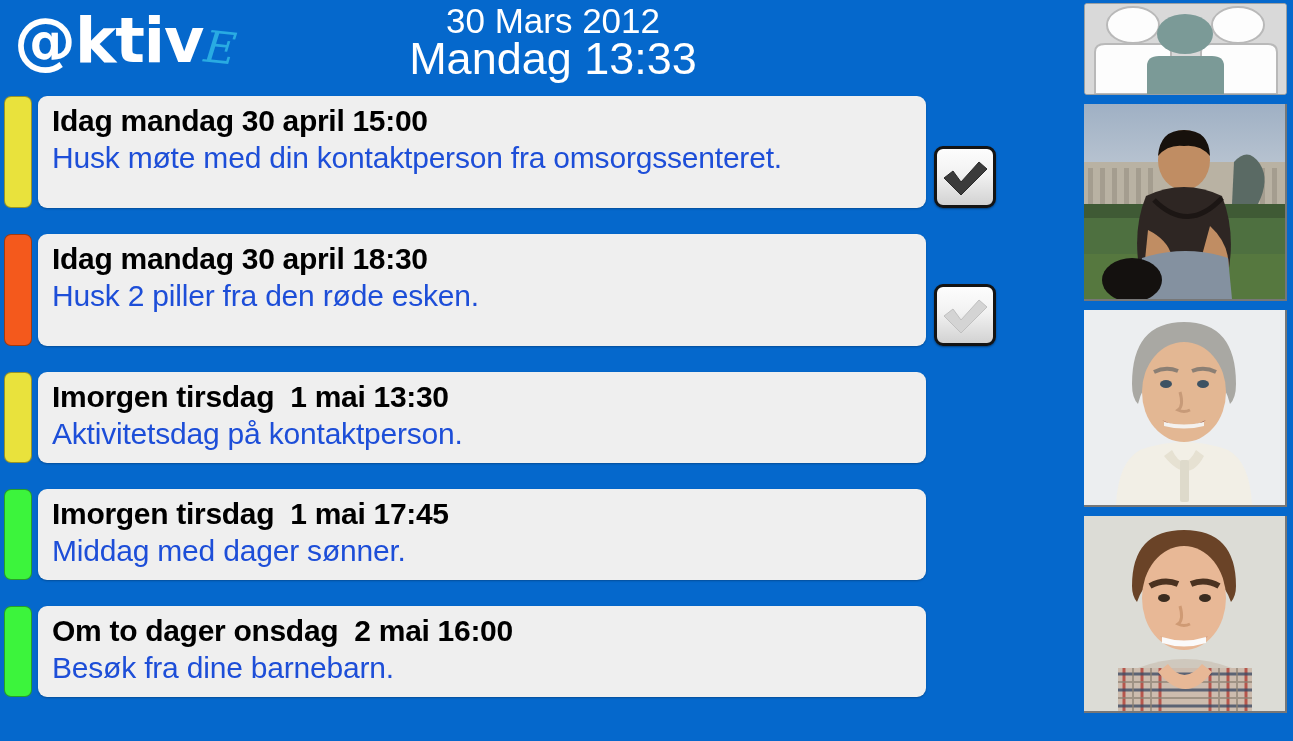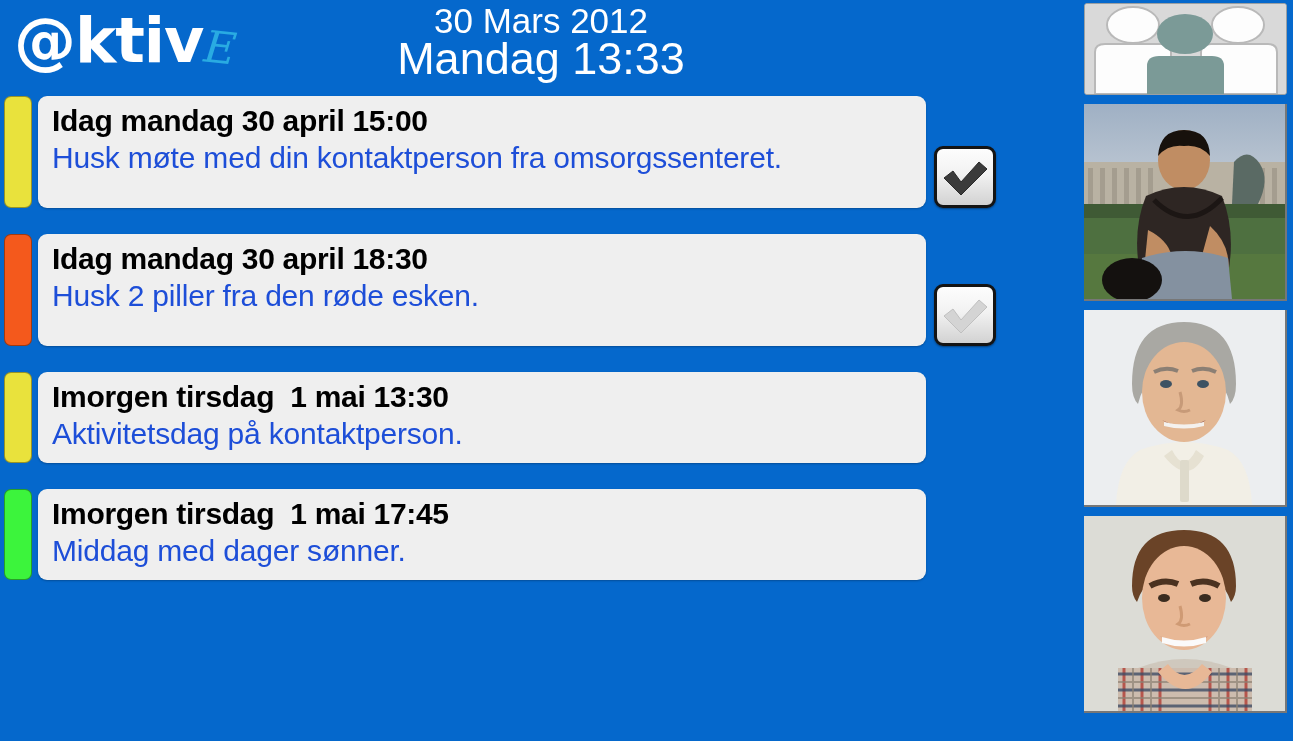--- a/index.html
+++ b/index.html
@@ -60,21 +60,21 @@
     font-family: "DejaVu Serif", serif;
     font-style: italic;
     font-weight: normal;
     line-height: 44px;
     margin-left: 1px;
     transform: rotate(6deg) translateY(7px);
     display: inline-block;
   }
   #clock {
     position: absolute;
-    left: 326px;
+    left: 338px;
     top: 0px;
     width: 430px;
     text-align: center;
     color: #ffffff;
   }
   #clock-date {
     font-size: 35px;
     line-height: 38px;
     padding-top: 2px;
     letter-spacing: 0px;
@@ -241,20 +241,28 @@
             <div class="card-title">Imorgen tirsdag  1 mai 13:30</div>
             <div class="card-body">Aktivitetsdag på kontaktperson.</div>
           </div>
           <div class="checkbox-slot"></div>
         </div>
         <div class="reminder-row">
           <div class="color-bar" style="background: rgb(60, 244, 60);"></div>
           <div class="card">
             <div class="card-title">Imorgen tirsdag  1 mai 17:45</div>
             <div class="card-body">Middag med dager sønner.</div>
+          </div>
+          <div class="checkbox-slot"></div>
+        </div>
+        <div class="reminder-row">
+          <div class="color-bar" style="background: rgb(60, 244, 60);"></div>
+          <div class="card">
+            <div class="card-title">Om to dager onsdag  2 mai 16:00</div>
+            <div class="card-body">Besøk fra dine barnebarn.</div>
           </div>
           <div class="checkbox-slot"></div>
         </div>
       </div>
 
   </div>
 
   <div id="sidebar">
       <div class="tile tile-icon">
         <svg width="201" height="90" viewBox="0 0 201 90">

